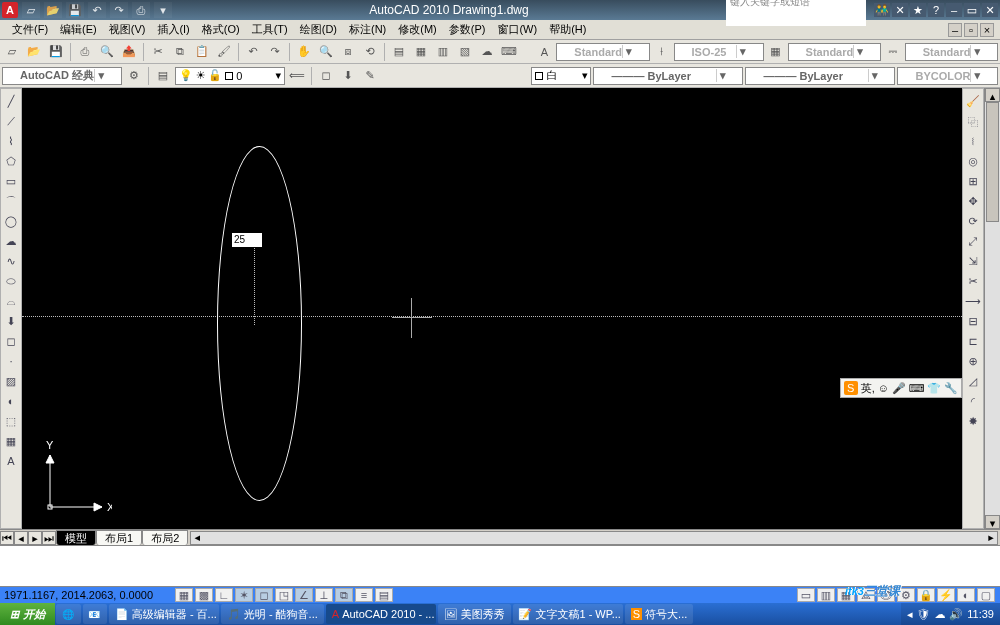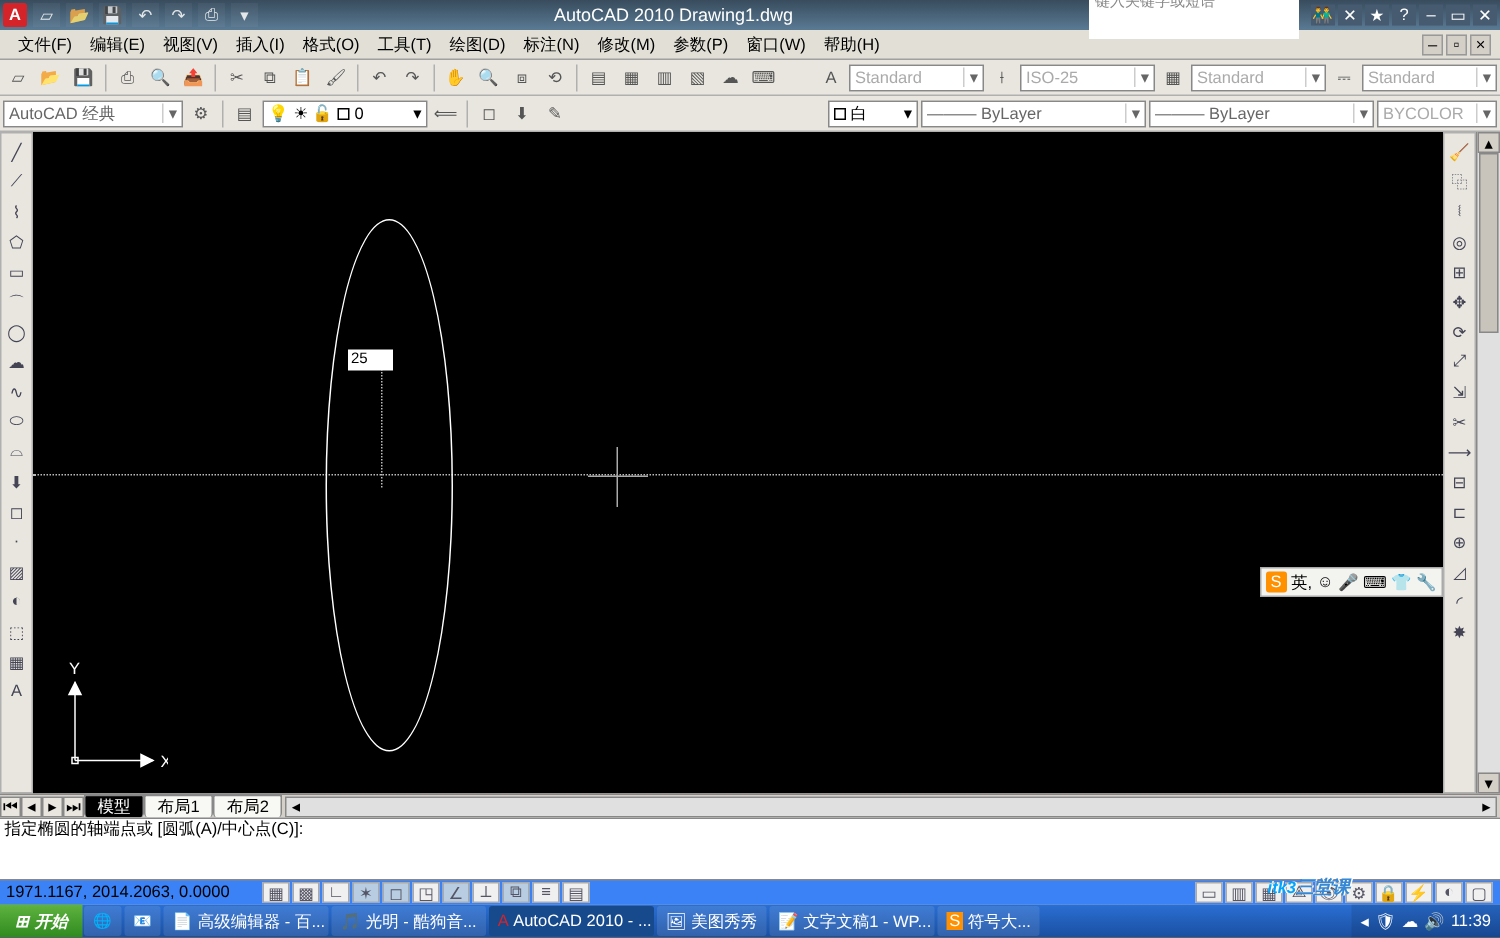--- a/index.html
+++ b/index.html
@@ -12,21 +12,21 @@
 .titlebar .search { width: 140px; height: 32px; background: #fff; color: #888; padding: 0 4px; line-height: 16px; font-size: 10px; }
 .titlebar .sysbtns { display: flex; gap: 2px; margin-left: 8px; }
 .titlebar .sysbtns span { width: 16px; height: 14px; background: #465a70; display: inline-flex; align-items: center; justify-content: center; }
 .menubar { height: 20px; background: #e1dfd6; display: flex; align-items: center; padding: 2px 6px; gap: 0; border-bottom: 1px solid #a0a0a0; }
 .menubar span { padding: 3px 6px; }
 .menubar .winctl { margin-left: auto; display: flex; gap: 2px; }
 .menubar .winctl span { width: 14px; height: 14px; background: #d4d0c8; border: 1px solid #999; text-align: center; line-height: 12px; padding: 0; }
 .toolrow { height: 24px; background: #e8e6df; border-bottom: 1px solid #b0b0b0; display: flex; align-items: center; padding: 0 2px; gap: 2px; }
 .toolrow .btn { width: 20px; height: 20px; border: 1px solid transparent; display: inline-flex; align-items: center; justify-content: center; color: #555; }
 .toolrow .sep { width: 1px; height: 18px; background: #b0b0b0; margin: 0 2px; }
-.combo { height: 18px; background: #fff; border: 1px solid #888; display: inline-flex; align-items: center; padding: 0 3px; color: #666; min-width: 90px; }
+.combo { height: 18px; background: #fff; border: 1px solid #888; display: inline-flex; align-items: center; padding: 0 17px; color: #666; min-width: 90px; font-weight: bold; }
 .combo.gr { color: #aaa; }
 .combo .dd { margin-left: auto; border-left: 1px solid #ccc; padding-left: 3px; color: #666; }
 .layerbox { height: 18px; background: #fff; border: 1px solid #888; display: inline-flex; align-items: center; gap: 3px; padding: 0 3px; min-width: 110px; }
 .layerbox .sw { width: 8px; height: 8px; background: #fff; border: 1px solid #000; }
 .workarea { position: relative; height: 441px; display: flex; background: #d4d0c8; }
 .ltoolbar, .rtoolbar { width: 22px; background: #e8e6df; display: flex; flex-direction: column; padding: 2px 0; border: 1px solid #b0b0b0; }
 .ltoolbar span, .rtoolbar span { height: 20px; display: flex; align-items: center; justify-content: center; color: #445; }
 .canvas { flex: 1; background: #000; position: relative; overflow: hidden; }
 .scrollbar-v { width: 16px; background: #e0e0e0; border-left: 1px solid #888; position: relative; }
 .scrollbar-v .thumb { position: absolute; top: 14px; left: 1px; right: 1px; height: 120px; background: #c8c4bc; border: 1px solid #888; }
@@ -283,21 +283,20 @@
   <div class="tab">布局1</div>
   <div class="tab">布局2</div>
   <div class="hscroll">
       <span class="ar">◂</span>
       <div style="flex:1"></div>
       <span class="ar">▸</span>
     </div>
 </div>
 
 <div class="cmdwin">
-  <div class="line">指定椭圆的轴端点或 [圆弧(A)/中心点(C)]:</div>
 </div>
 
 <div class="statusbar">
   <span class="coords">1971.1167, 2014.2063, 0.0000</span>
   <span class="sbtn">▦</span>
   <span class="sbtn">▩</span>
   <span class="sbtn">∟</span>
   <span class="sbtn on">✶</span>
   <span class="sbtn on">◻</span>
   <span class="sbtn">◳</span>

